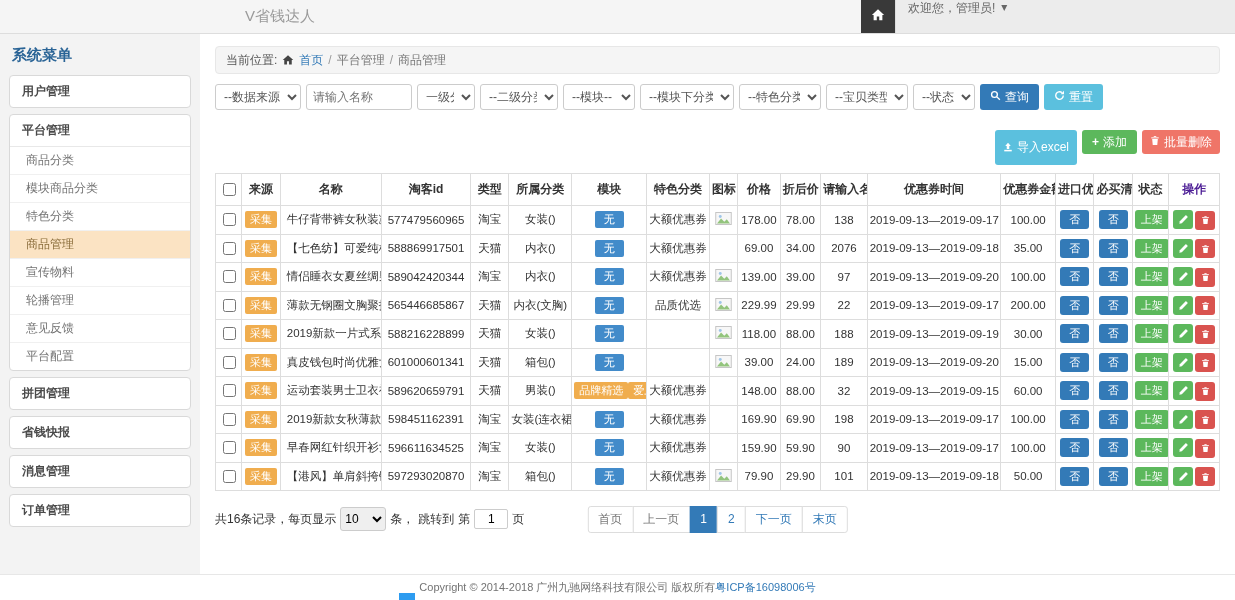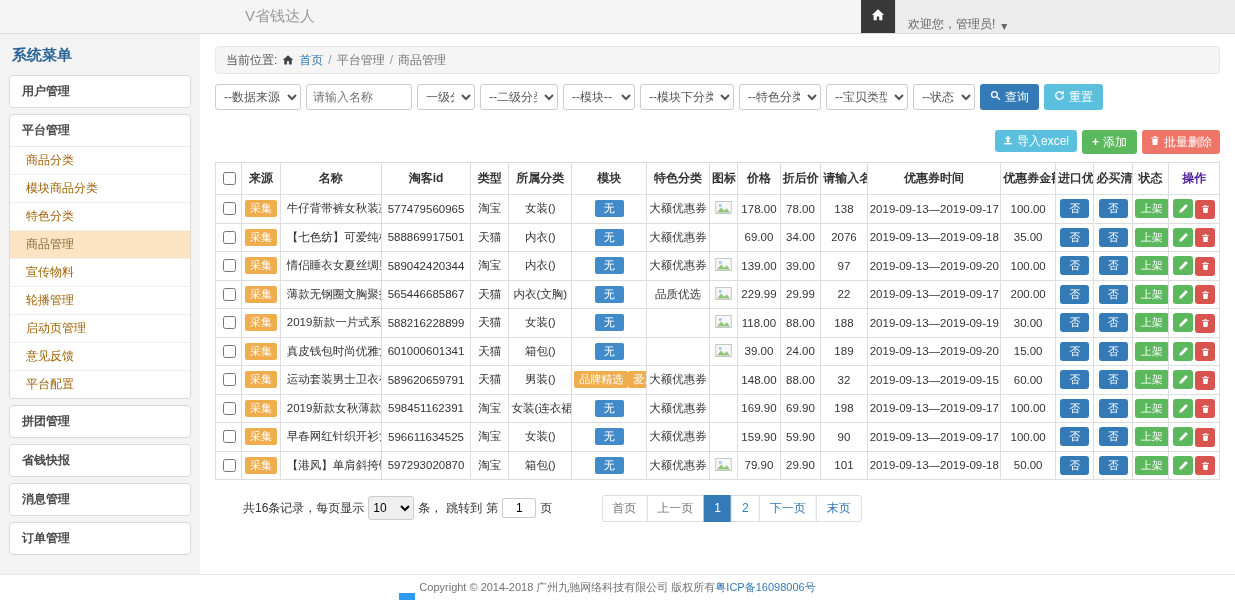--- a/index.html
+++ b/index.html
@@ -7,30 +7,30 @@
     font-family:"Liberation Sans","DejaVu Sans",sans-serif; font-size:12px; color:#333; background:#fff; }
 
   
   .header { position:absolute; top:0; left:0; right:0; height:34px; background:#f5f5f5;
     border-bottom:1px solid #ddd; display:flex; align-items:center;gap:32px; }
   .app-title { margin-left:245px; color:#9a9a9a; font-size:15px; }
   .header-right { margin-left:auto; display:flex; align-items:stretch; height:100%; }
   .home-btn { width:34px; background:#393939; color:#fff; border:none; display:flex;
     align-items:center; justify-content:center; cursor:pointer; }
   .welcome-strip { width:340px; background:#ececec; border-left:1px solid #ddd; display:flex;
-    align-items:flex-end; padding:0 12px; gap:6px; color:#666; cursor:pointer; }
+    align-items:flex-start; padding:0 12px; gap:6px; color:#666; cursor:pointer; }
 
   
   .sidebar { position:absolute; top:34px; left:0; width:200px; bottom:26px; background:#f3f3f3;
     padding:6px 9px; overflow:hidden; }
   .sidebar-heading { color:#2a6496; font-size:15px; font-weight:bold; margin:6px 3px 10px; }
   .menu-panel { background:#fff; border:1px solid #d9d9d9; border-radius:4px; margin-bottom:6px; overflow:hidden; }
   .menu-top { padding:7px 12px; font-weight:bold; color:#4a4a4a; cursor:pointer; min-height:29px; }
   .submenu { border-top:1px solid #e8e8e8; }
-  .submenu-item { padding:5px 16px; color:#a16207; border-bottom:1px solid #f0f0f0; cursor:pointer; }
+  .submenu-item { padding:5px 16px; color:#737373; border-bottom:1px solid #f0f0f0; cursor:pointer; }
   .submenu-item:last-child { border-bottom:none; }
   .submenu-item.active { background:#fbe3c3; color:#8a6d3b; }
 
   
   .main { position:absolute; top:34px; left:200px; right:0; bottom:26px; background:#fff;
     padding:12px 15px; overflow:hidden; }
 
   .breadcrumb { height:28px; background:#f5f5f5; border:1px solid #e7e7e7; border-radius:4px;
     display:flex; align-items:center; padding:0 10px; gap:5px; margin-bottom:10px; color:#777; }
   .bc-home { color:#444; display:flex; align-items:center; }
@@ -41,21 +41,21 @@
   .f-select, .f-input { height:26px; border:1px solid #ccc; border-radius:3px; background:#fff;
     color:#555; font-size:12px; font-family:inherit; padding:0 4px; }
   .f-input { padding:0 6px; }
 
   .btn { display:inline-flex; align-items:center; justify-content:center; gap:4px; border:none;
     border-radius:3px; color:#fff; cursor:pointer; font-family:inherit; font-size:12px; }
   .btn-query { background:#337ab7; padding:5px 10px; height:26px; }
   .btn-reset { background:#5bc0de; padding:5px 10px; height:26px; }
 
   .action-bar { display:flex; justify-content:flex-end; gap:5px; margin-bottom:8px; }
-  .btn-import { background:#5bc0de; padding:4px 8px; height:22px; }
+  .btn-import { background:#5bc0de; padding:4px 8px; height:35px; }
   .btn-add { background:#5cb85c; padding:4px 10px; height:24px; }
   .btn-batch-del { background:#ef7568; padding:4px 8px; height:24px;align-items:center; }
 
   
   table.grid { width:100%; border-collapse:collapse; table-layout:fixed; }
   .grid th, .grid td { border:1px solid #ddd; padding:4px 2px; text-align:center; vertical-align:middle;
     white-space:nowrap; overflow:hidden; font-size:11.5px; }
   .grid th { font-size:12px; font-weight:bold; color:#333; padding:6px 2px; }
   .grid th:last-child { color:#4c1d95;text-align:center; }
   .grid td:nth-child(3) { text-align:left; padding-left:6px; }
@@ -66,21 +66,21 @@
 
   .tbl-btn { border:none; border-radius:3px; color:#fff; font-size:11px; padding:2px 8px; cursor:pointer; font-family:inherit; }
   .tbl-btn.no { background:#337ab7; padding:2px 9px; }
   .tbl-btn.status { background:#5cb85c; padding:2px 6px; }
   .op-btn { width:20px; height:19px; border:none; border-radius:3px; display:inline-flex;
     align-items:center; justify-content:center; cursor:pointer; margin:0 1px; padding:0; }
   .op-btn.edit { background:#5cb85c; }
   .op-btn.del { background:#d9534f; }
 
   
-  .page-row { position:relative; margin-top:14px; height:28px; display:flex; align-items:center;margin-left:28px; }
+  .page-row { position:relative; margin-top:14px; height:28px; display:flex; align-items:center; }
   .summary { display:flex; align-items:center; gap:4px; color:#333; }
   .pp-select { height:24px; width:46px; border:1px solid #ccc; border-radius:3px; font-family:inherit; font-size:12px; }
   .jump-input { width:34px; height:20px; border:1px solid #ccc; border-radius:2px; text-align:center;
     font-family:inherit; font-size:12px; }
   .pager { position:absolute; left:50%; transform:translateX(-50%); display:flex; }
   .page-btn { border:1px solid #ddd; background:#fff; color:#337ab7; padding:4px 10px; font-size:12px;
     margin-left:-1px; cursor:pointer; font-family:inherit; }
   .page-btn:first-child { border-radius:3px 0 0 3px; margin-left:0; }
   .page-btn:last-child { border-radius:0 3px 3px 0; }
   .page-btn.disabled { color:#777; }
@@ -121,21 +121,20 @@
       </div>
       <div class="menu-panel">
         <div class="menu-top">平台管理</div>
         <div class="submenu">
           <div class="submenu-item">商品分类</div>
           <div class="submenu-item">模块商品分类</div>
           <div class="submenu-item">特色分类</div>
           <div class="submenu-item active">商品管理</div>
           <div class="submenu-item">宣传物料</div>
           <div class="submenu-item">轮播管理</div>
-          <div class="submenu-item">启动页管理</div>
           <div class="submenu-item">意见反馈</div>
           <div class="submenu-item">平台配置</div>
         </div>
       </div>
       <div class="menu-panel">
         <div class="menu-top">拼团管理</div>
       </div>
       <div class="menu-panel">
         <div class="menu-top">省钱快报</div>
       </div>

